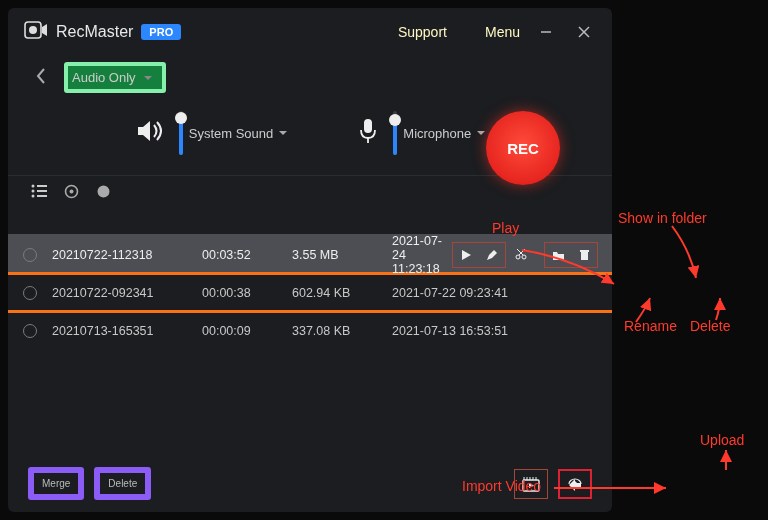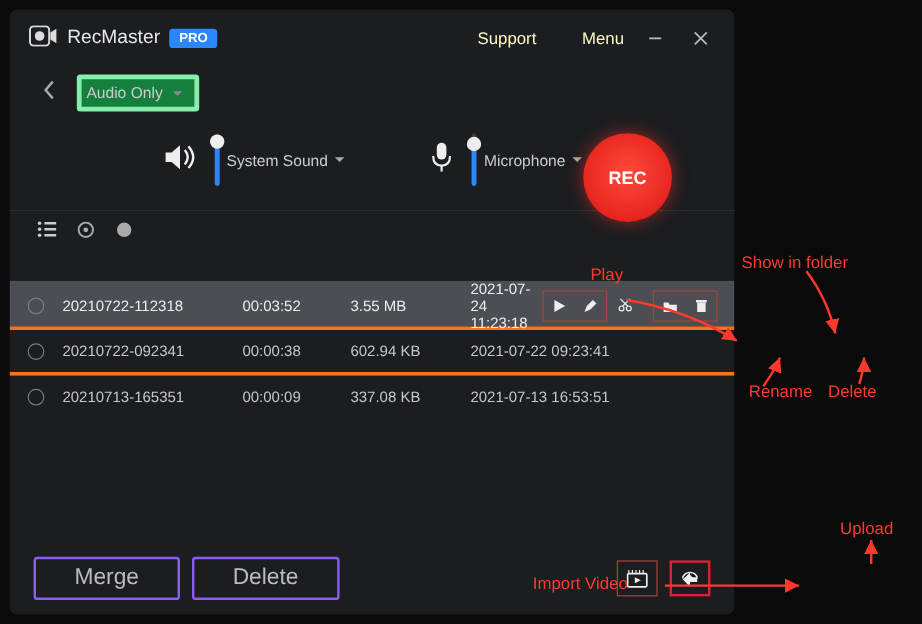--- a/index.html
+++ b/index.html
@@ -43,21 +43,21 @@
   .row.sel { background: #4c4e53; color: #eee; }
   .rb { width: 14px; height: 14px; border: 1.5px solid #7b7b7b; border-radius: 50%; margin: auto; cursor: pointer; }
   .actions { display: flex; gap: 2px; }
   .action-group { display: flex; }
   .abtn { width: 26px; height: 24px; display: flex; align-items: center; justify-content: center; color: #ddd; cursor: pointer; }
   .actions .box { border: 1px solid #a64539; }
   .actions .gap { width: 6px; }
 
   
   .footer { display: flex; align-items: center; padding: 10px 20px 12px; gap: 10px; }
-  .fbtn { border: 2px solid #8b5cf6; border-radius: 3px; padding: 5px 32px; font-size: 19px; color: #bbb; cursor: pointer; }
+  .fbtn { border: 6px solid #8b5cf6; border-radius: 3px; padding: 5px 8px; font-size: 10px; color: #bbb; cursor: pointer; }
   .footer-spacer { flex: 1; }
   .sqbtn { width: 34px; height: 30px; border: 1px solid #a64539; display: flex; align-items: center; justify-content: center; color: #ddd; cursor: pointer; }
   .sqbtn.upload { border: 2px solid #d23; }
 
   
   .annot { position: absolute; color: #ff3a2c; font-size: 14px; font-family: Arial, sans-serif; font-weight: 400; pointer-events: none; }
   .arrow { position: absolute; pointer-events: none; }
   .arrow svg { overflow: visible; }
 </style>
 </head>
@@ -291,21 +291,21 @@
 <div class="annot" style="left:690px; top:318px;">Delete</div>
 <div class="arrow" style="left:712px; top:296px;"><svg width="20" height="26">
       <defs>
         <marker id="ah4" markerWidth="8" markerHeight="8" refX="6" refY="3" orient="auto">
           <path d="M0 0 L6 3 L0 6 Z" fill="#ff3a2c"></path>
         </marker>
       </defs>
       <path d="M4 24 Q8 12 8 2" fill="none" stroke="#ff3a2c" stroke-width="2" marker-end="url(#ah4)"></path>
     </svg></div>
 
-<div class="annot" style="left:444px; top:478px;">Import Video</div>
+<div class="annot" style="left:462px; top:478px;">Import Video</div>
 <div class="arrow" style="left:554px; top:482px;"><svg width="120" height="14">
       <defs>
         <marker id="ah5" markerWidth="8" markerHeight="8" refX="6" refY="3" orient="auto">
           <path d="M0 0 L6 3 L0 6 Z" fill="#ff3a2c"></path>
         </marker>
       </defs>
       <path d="M0 6 L112 6" fill="none" stroke="#ff3a2c" stroke-width="2" marker-end="url(#ah5)"></path>
     </svg></div>
 
 <div class="annot" style="left:700px; top:432px;">Upload</div>

